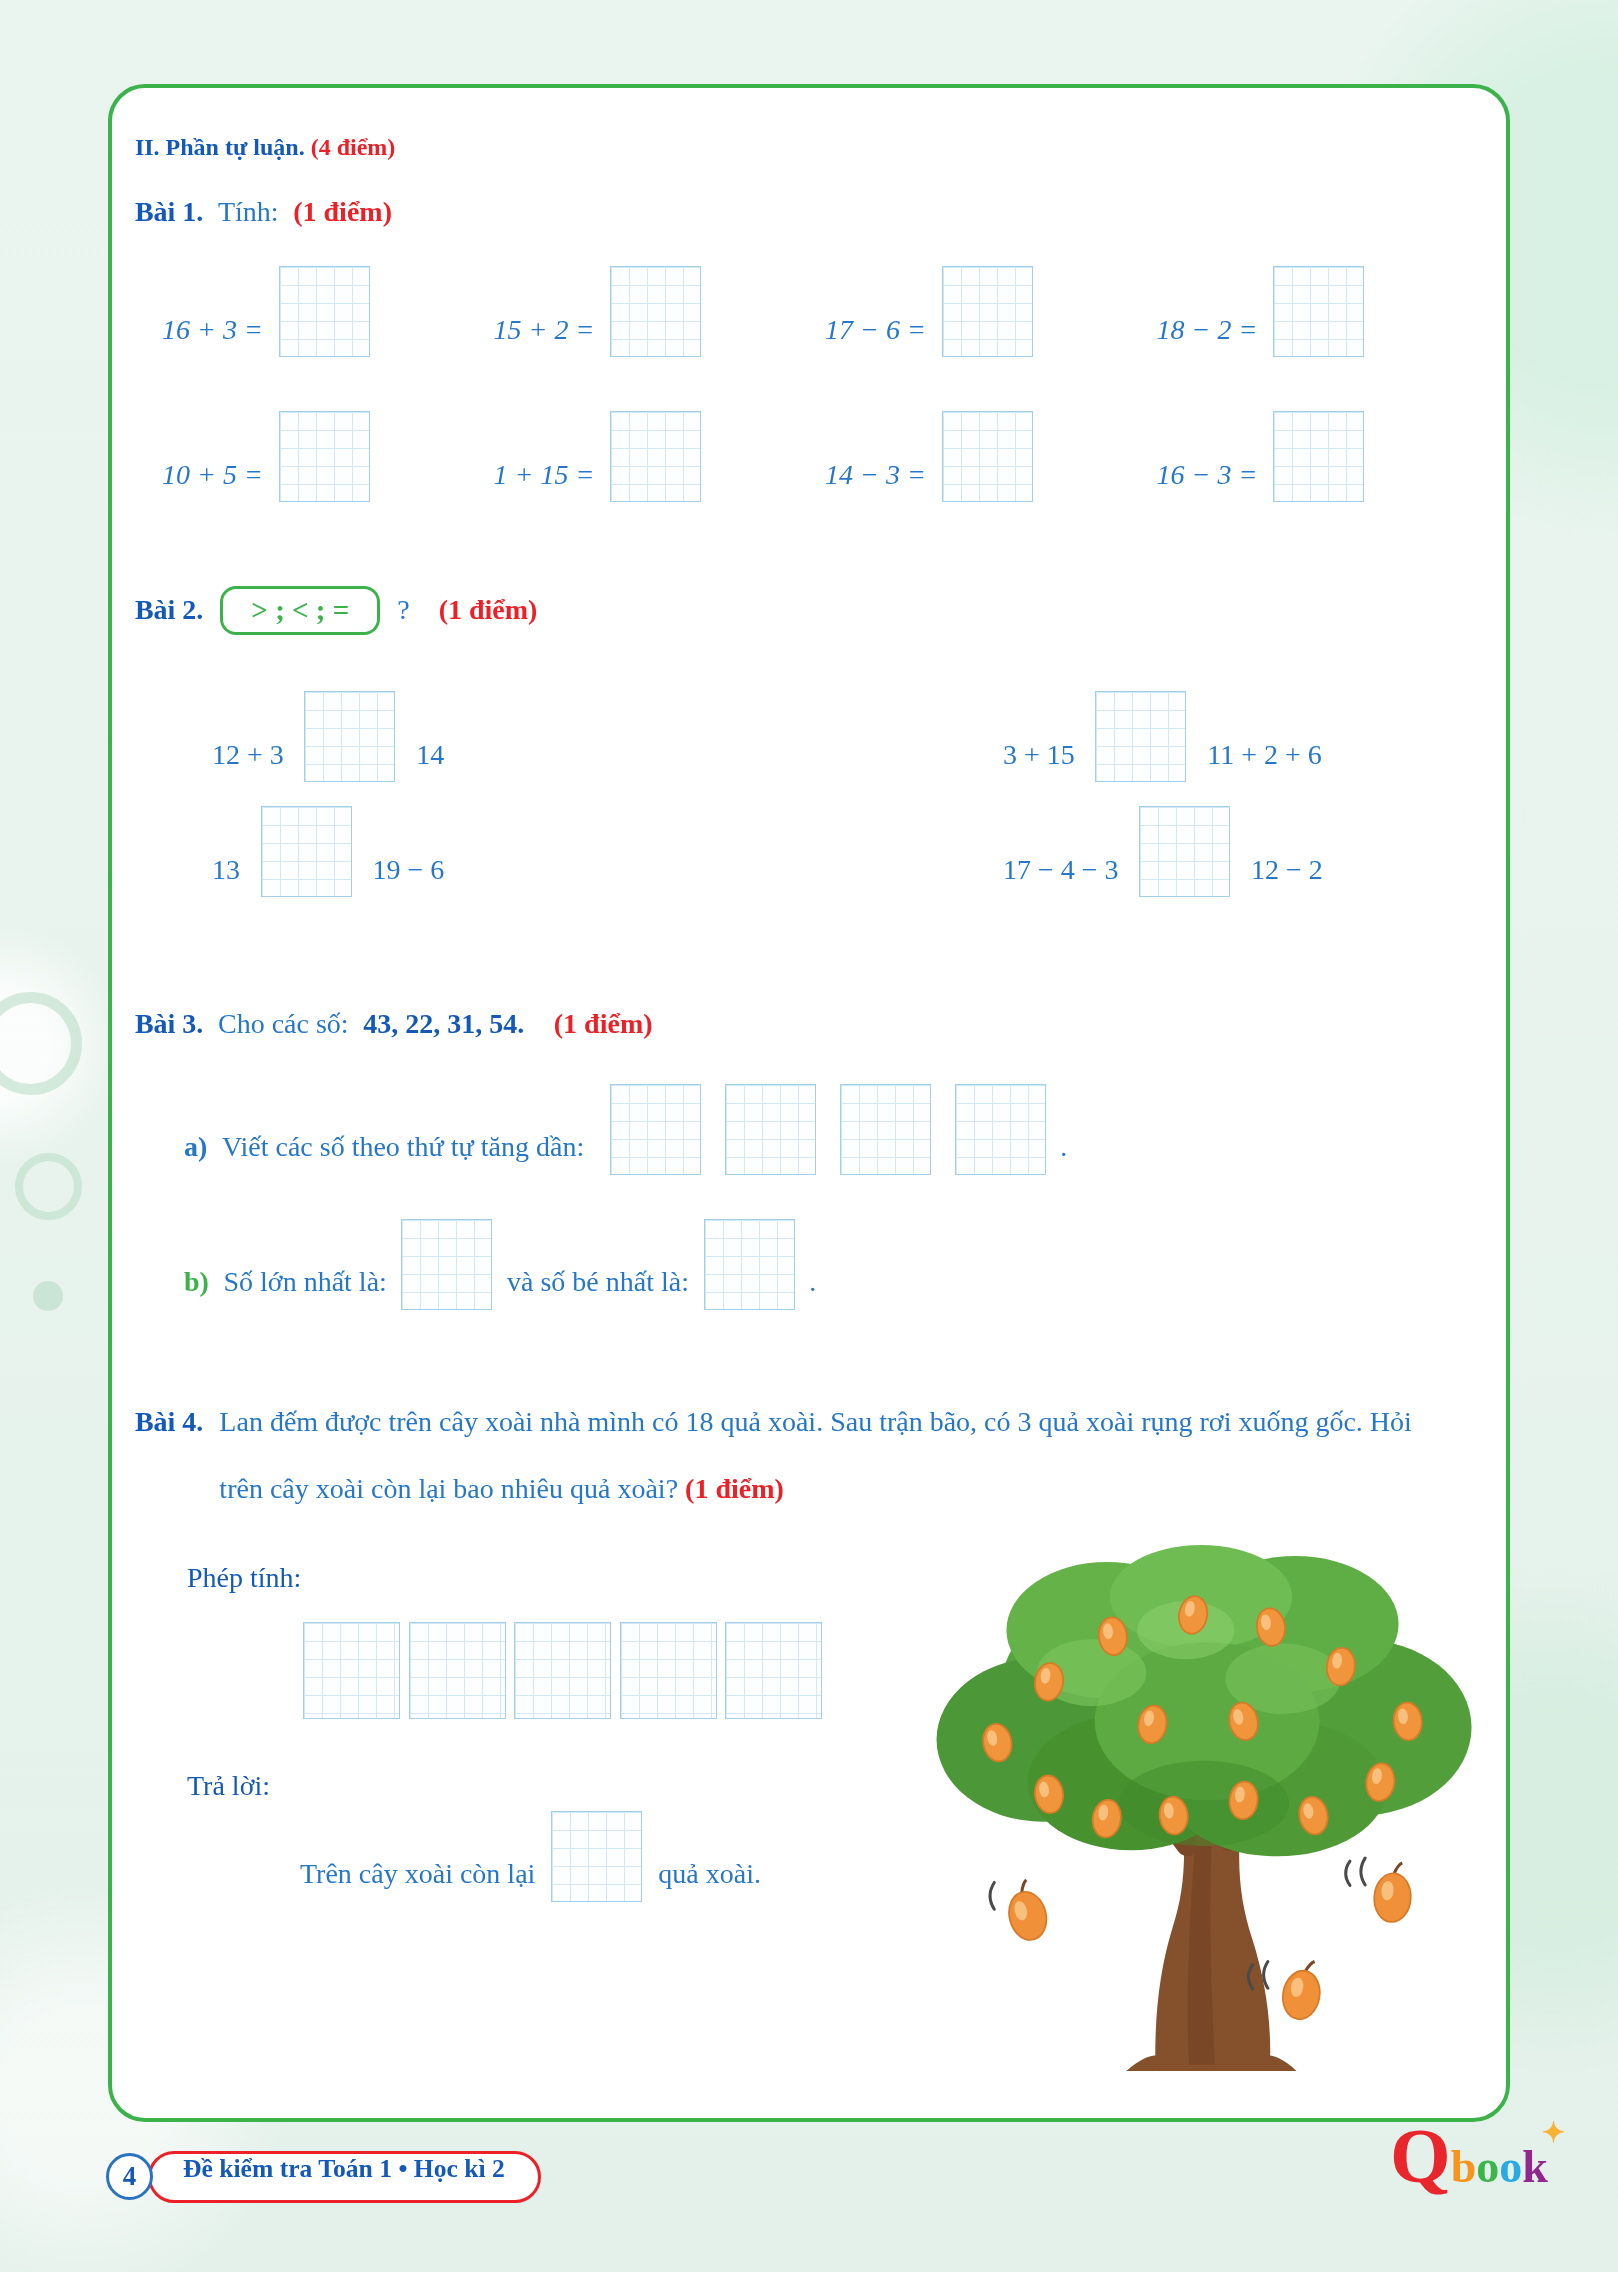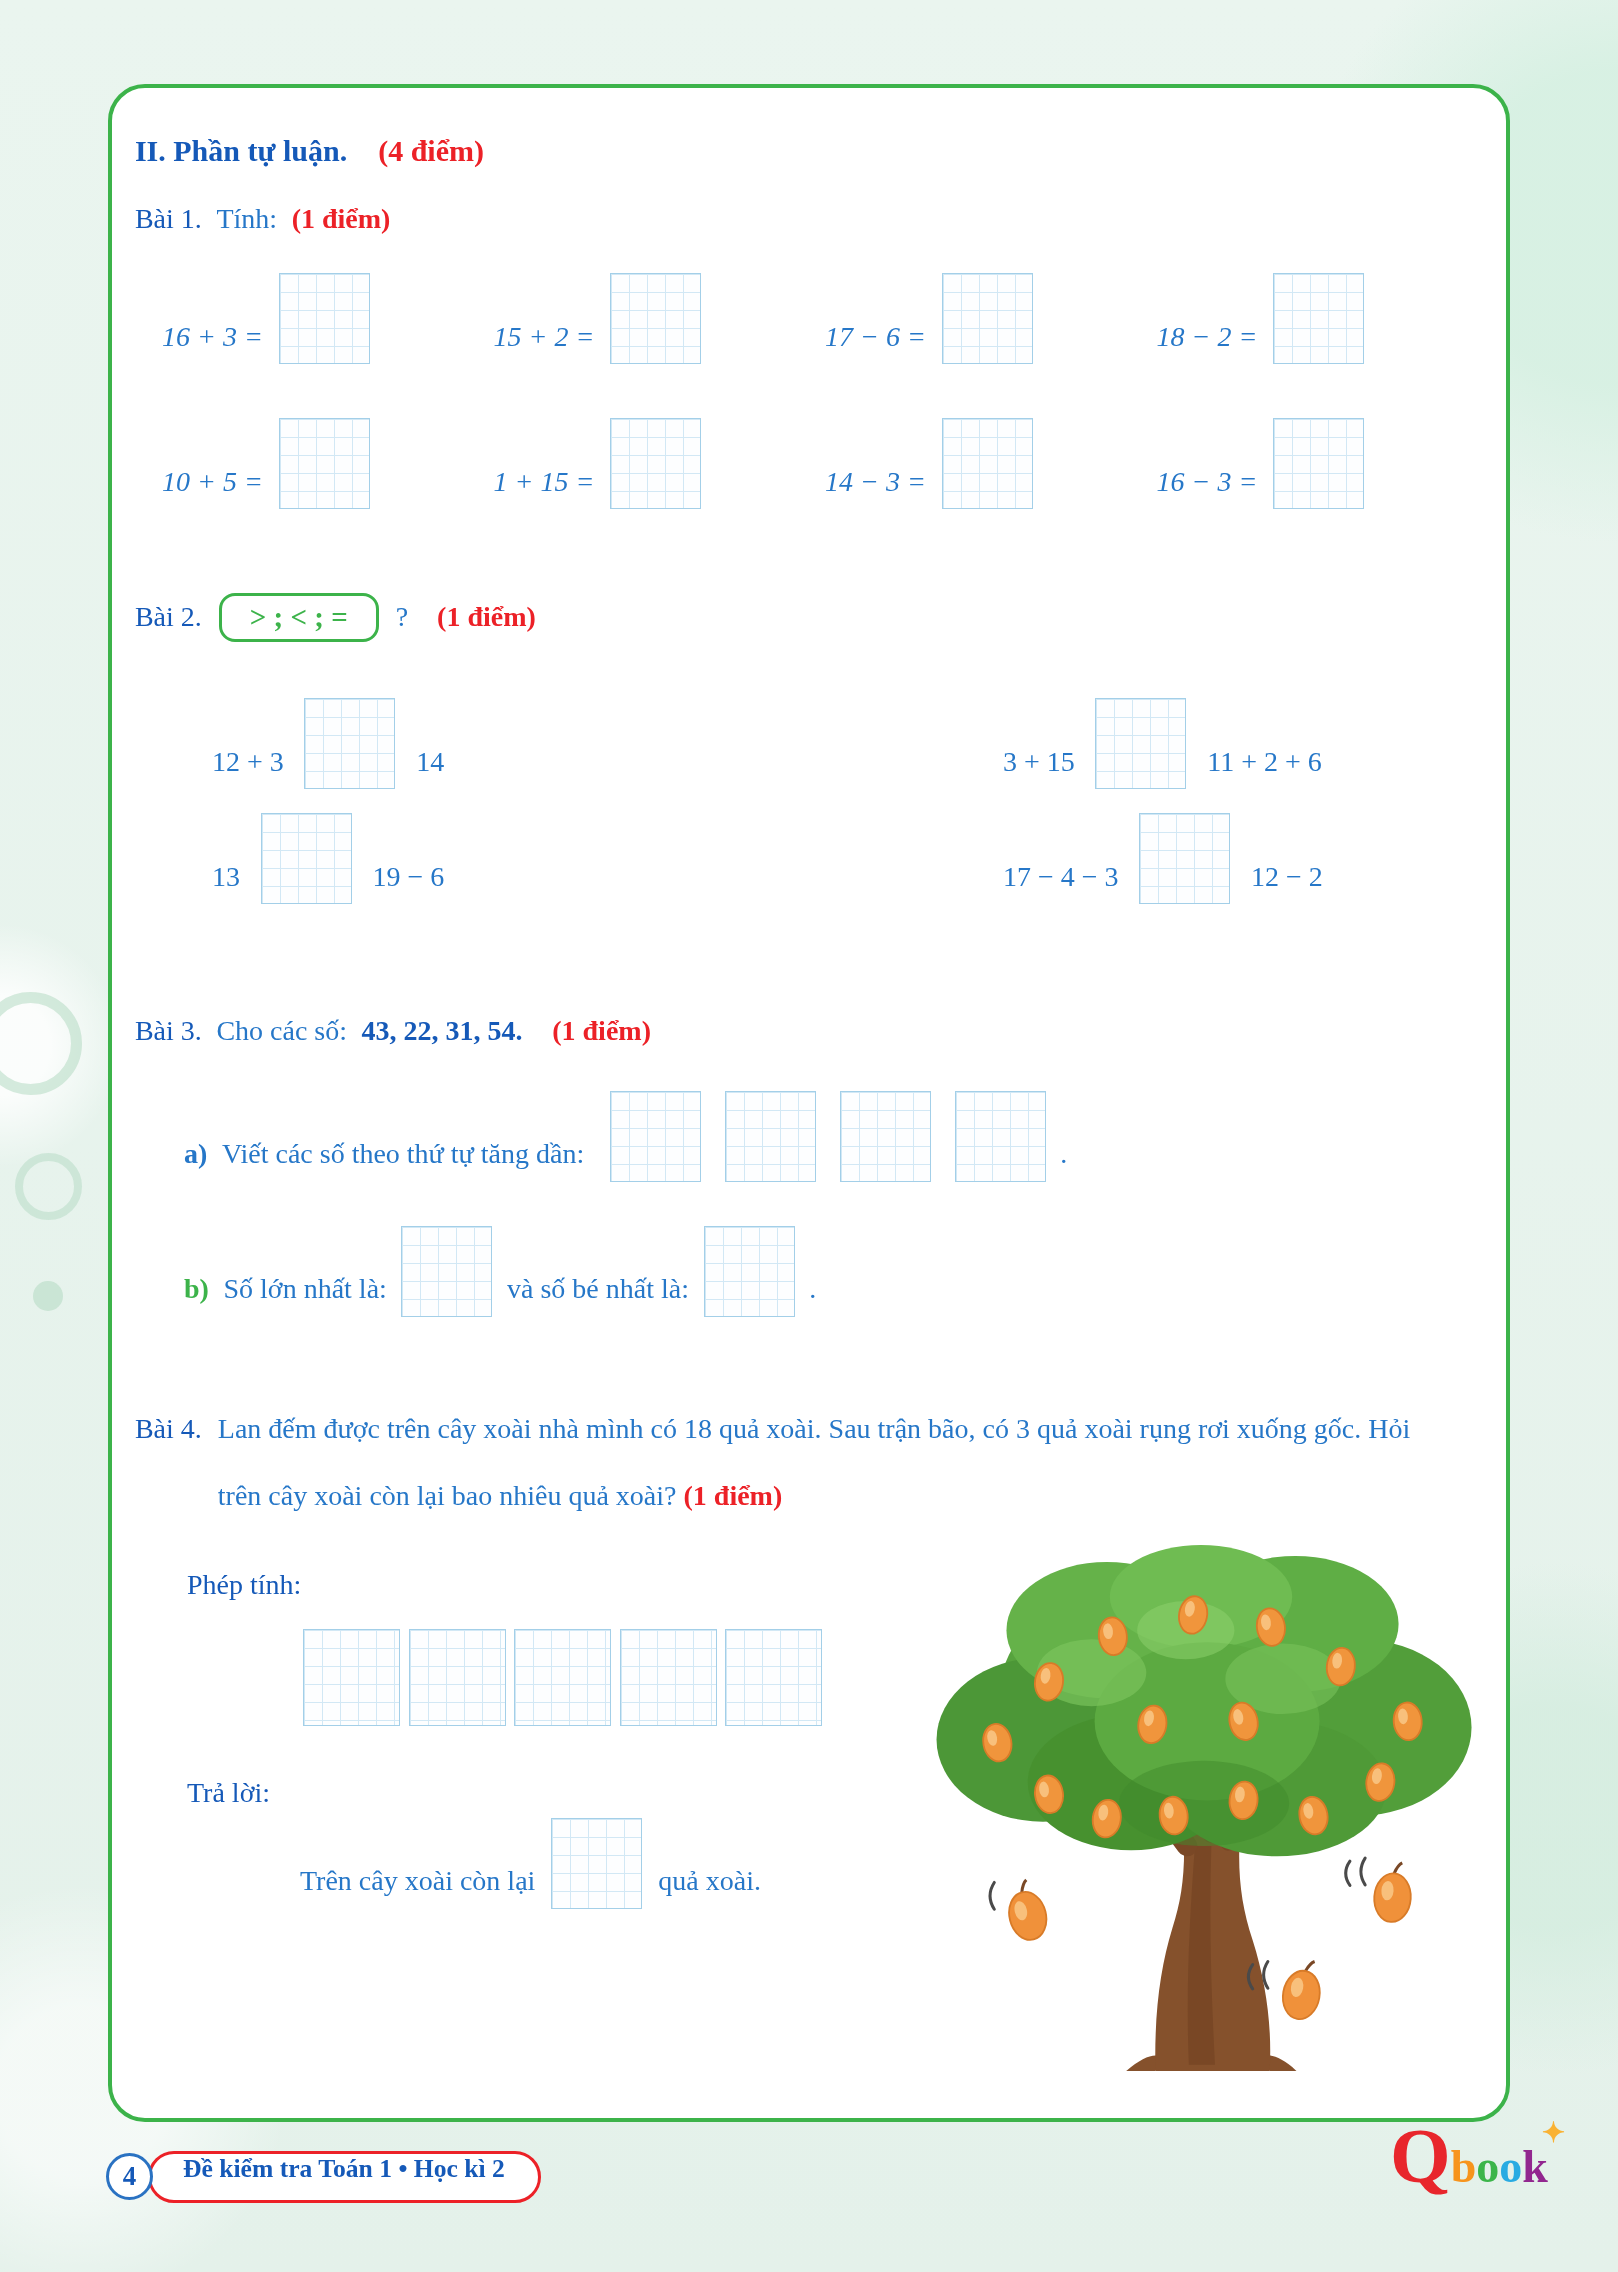--- a/index.html
+++ b/index.html
@@ -33,23 +33,23 @@
     background:#ffffff; border:4.3px solid var(--green); border-radius:37px;
     padding:46px 18px 0 18px;
     font-size:28px; color:var(--blue);
   }
   .b { font-weight:bold; }
   .blue { color:var(--blue); }
   .bdark { color:var(--blue-dark); }
   .red { color:var(--red); }
   .greent { color:var(--green); }
 
-  .section-title { font-size:30px; display:flex; gap:31px; margin-left:4.9px; }
+  .section-title { font-size:24px; display:flex; gap:6px; margin-left:4.9px; }
   .bai-header { display:flex; align-items:center; gap:14.6px; margin-left:4.9px; }
-  .bai-label { font-weight:normal; color:var(--blue-dark);text-align:center; }
+  .bai-label { font-weight:bold; color:var(--blue-dark);text-align:center; }
 
   .gridbox{
     width:91px; height:91px; flex:0 0 auto;
     border:1.8px solid var(--box-border);
     background-image:
       repeating-linear-gradient(to right,  var(--box-line) 0, var(--box-line) 1.2px, transparent 1.2px, transparent 18px),
       repeating-linear-gradient(to bottom, var(--box-line) 0, var(--box-line) 1.2px, transparent 1.2px, transparent 18px);
     background-color:#fdfeff;
   }
   .gridbox.lg { width:97px; height:97px; }

